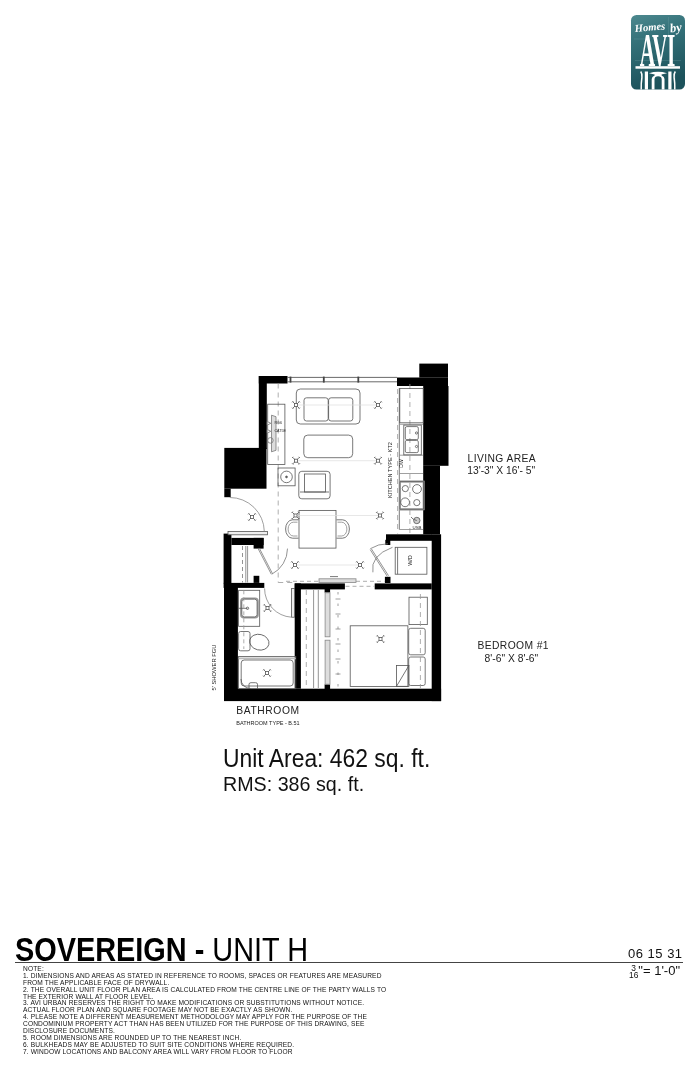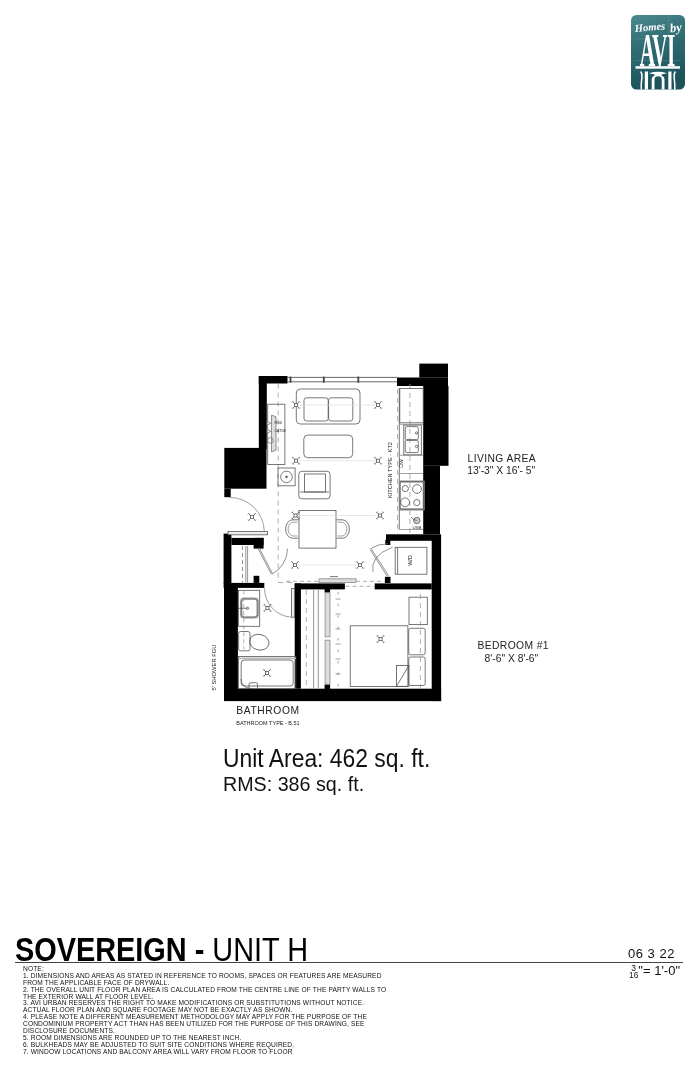--- a/index.html
+++ b/index.html
@@ -345,21 +345,21 @@
 </svg>
 
 <div class="abs" style="left:223px;top:743px;font-size:26px;color:#111;transform:scaleX(0.88);transform-origin:left top;white-space:nowrap;">Unit Area: 462 sq. ft.</div>
 
 <div class="abs" style="left:223px;top:771.5px;font-size:20.5px;color:#111;transform:scaleX(0.96);transform-origin:left top;white-space:nowrap;">RMS: 386 sq. ft.</div>
 
 <div class="abs" style="left:15px;top:930.5px;font-size:33px;color:#000;transform:scaleX(0.875);transform-origin:left top;white-space:nowrap;"><b>SOVEREIGN -</b> UNIT H</div>
 
 <div class="abs" style="left:15px;top:962px;width:668px;height:1px;background:#444;"></div>
 
-<div class="abs" style="left:628px;top:946px;font-size:13px;color:#111;letter-spacing:0.5px;">06 3 22</div>
+<div class="abs" style="left:628px;top:946px;font-size:13px;color:#111;letter-spacing:0.5px;">06 15 31</div>
 
 <div class="abs" style="left:629px;top:963px;font-size:13px;color:#111;"><span style="display:inline-block;vertical-align:middle;font-size:8.4px;line-height:7px;text-align:center;">3<br>16</span><span>"= 1'-0"</span></div>
 
 <div class="abs" style="left:23px;top:966px;font-size:6.6px;line-height:6.88px;color:#111;letter-spacing:0.14px;">
 NOTE:<br>
 1. DIMENSIONS AND AREAS AS STATED IN REFERENCE TO ROOMS, SPACES OR FEATURES ARE MEASURED<br>
 FROM THE APPLICABLE FACE OF DRYWALL.<br>
 2. THE OVERALL UNIT FLOOR PLAN AREA IS CALCULATED FROM THE CENTRE LINE OF THE PARTY WALLS TO<br>
 THE EXTERIOR WALL AT FLOOR LEVEL.<br>
 3. AVI URBAN RESERVES THE RIGHT TO MAKE MODIFICATIONS OR SUBSTITUTIONS WITHOUT NOTICE.<br>

